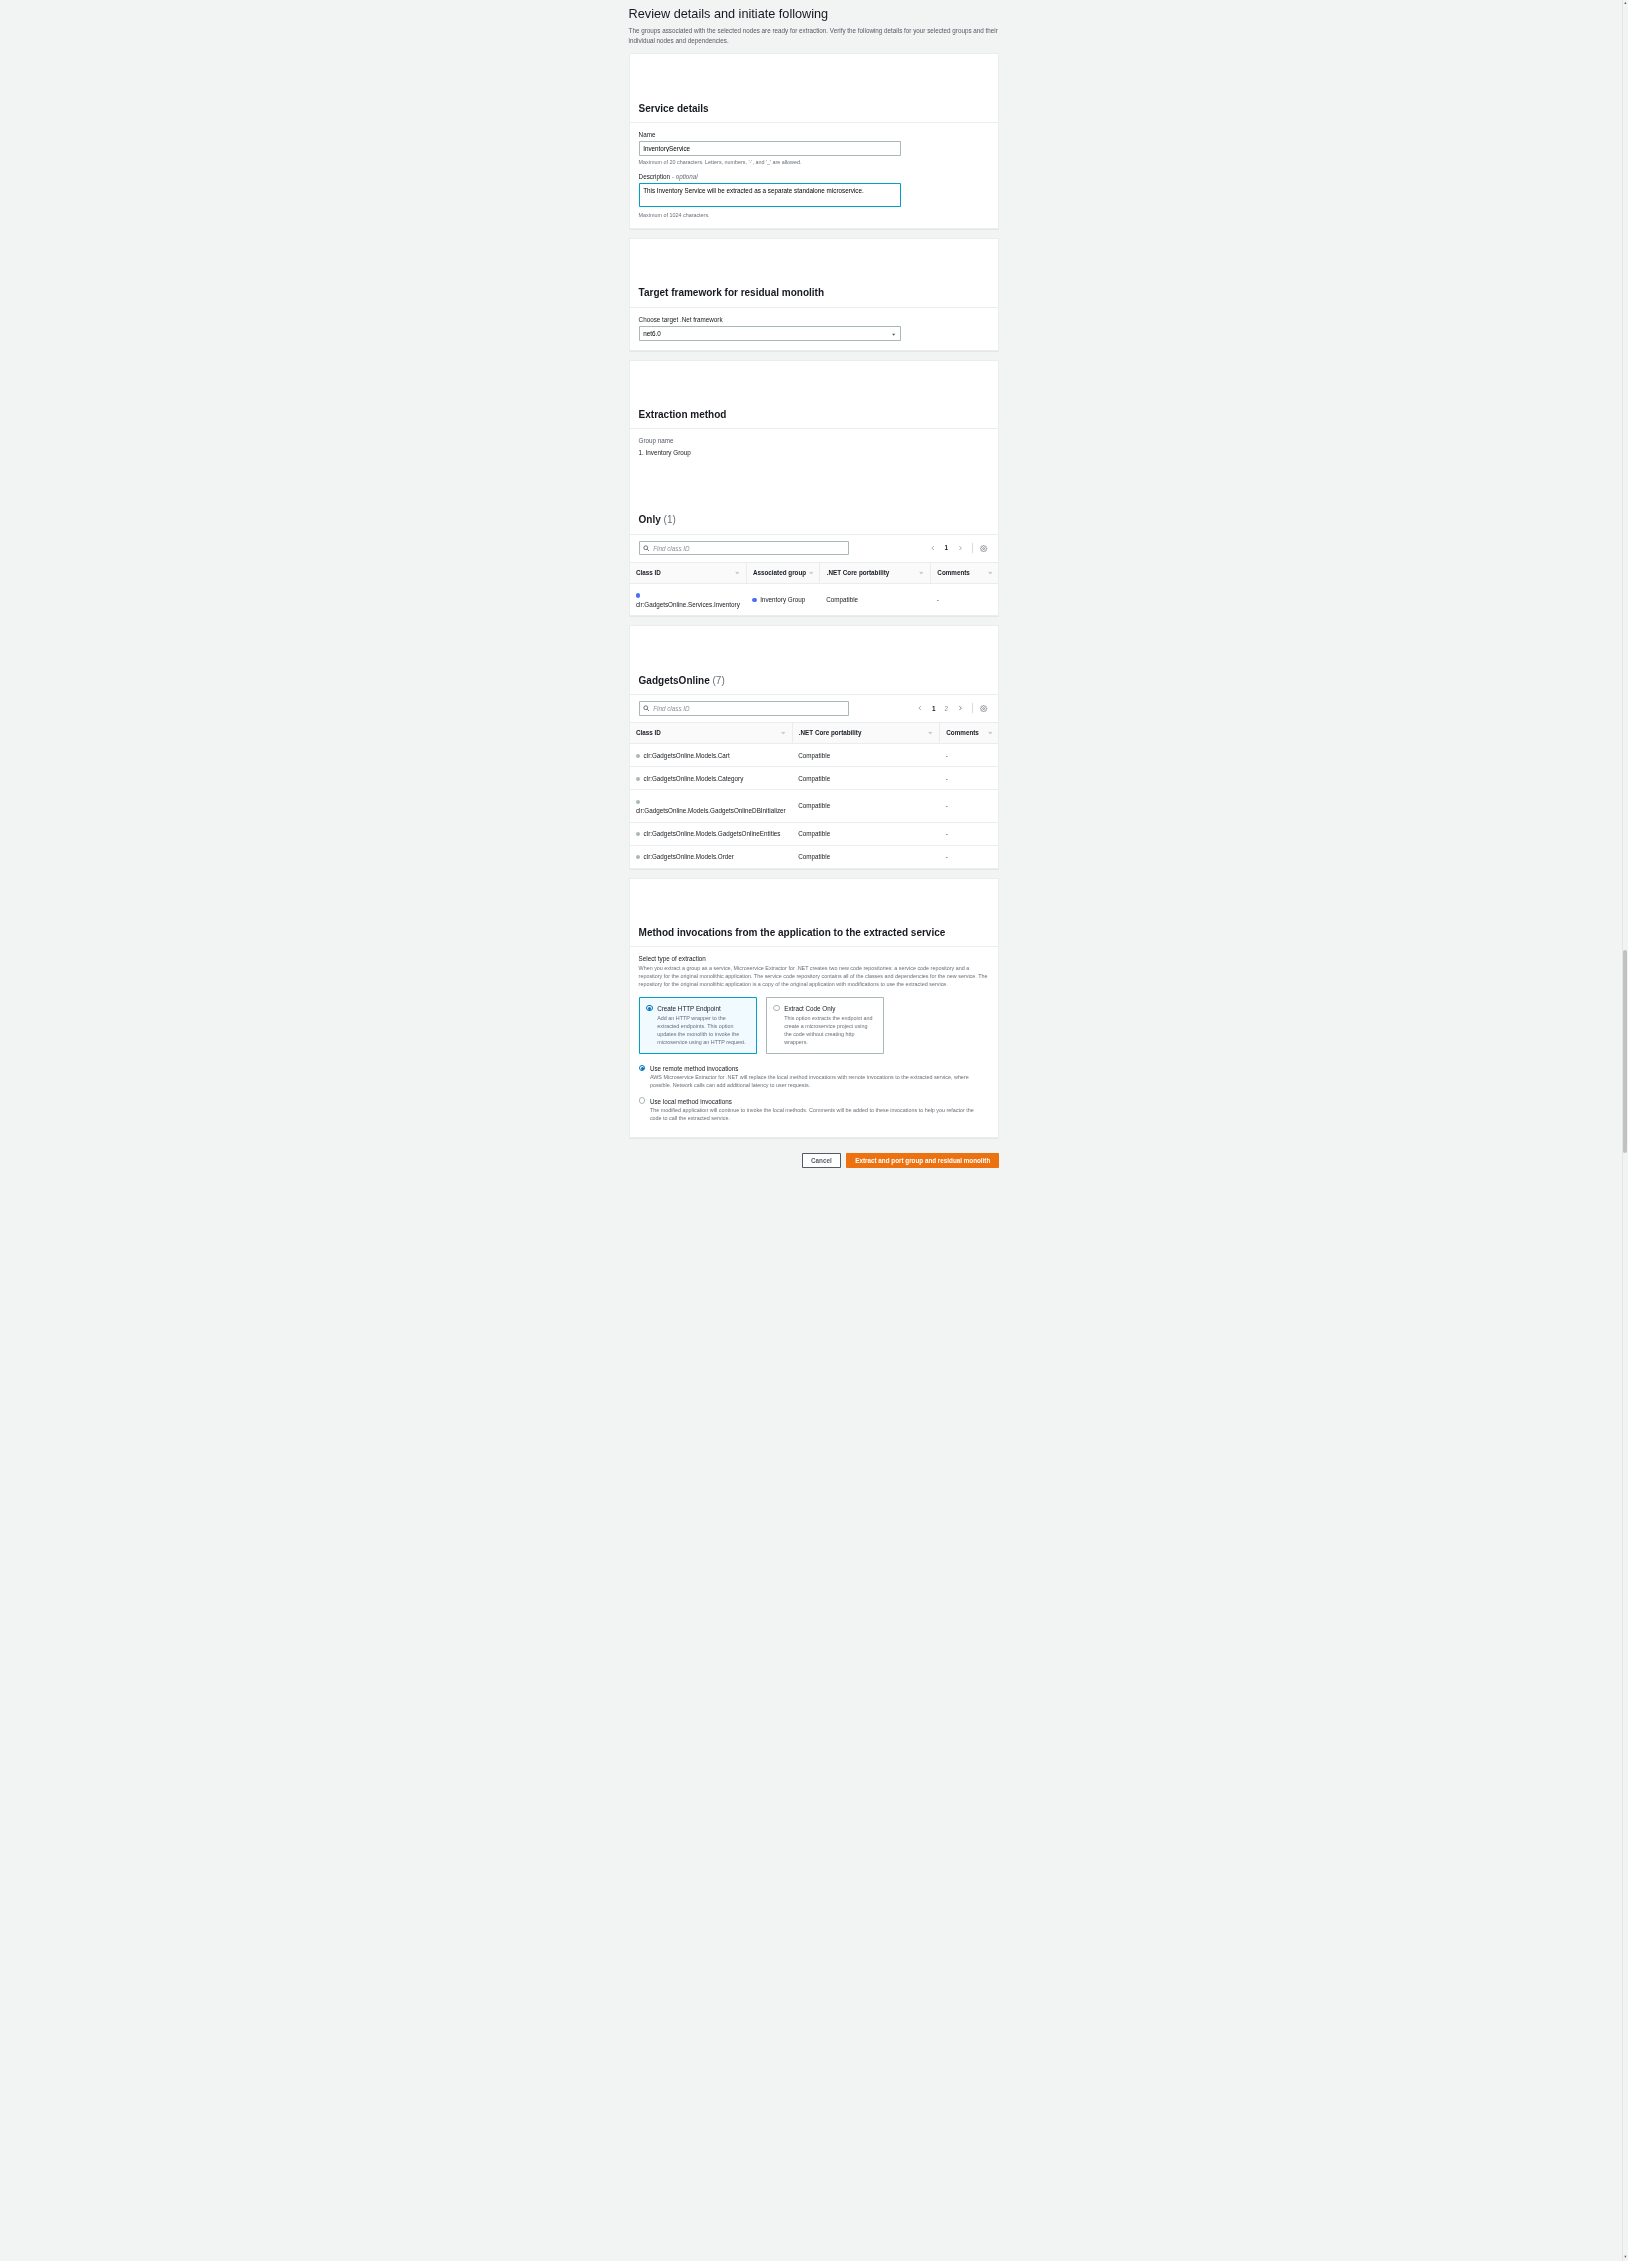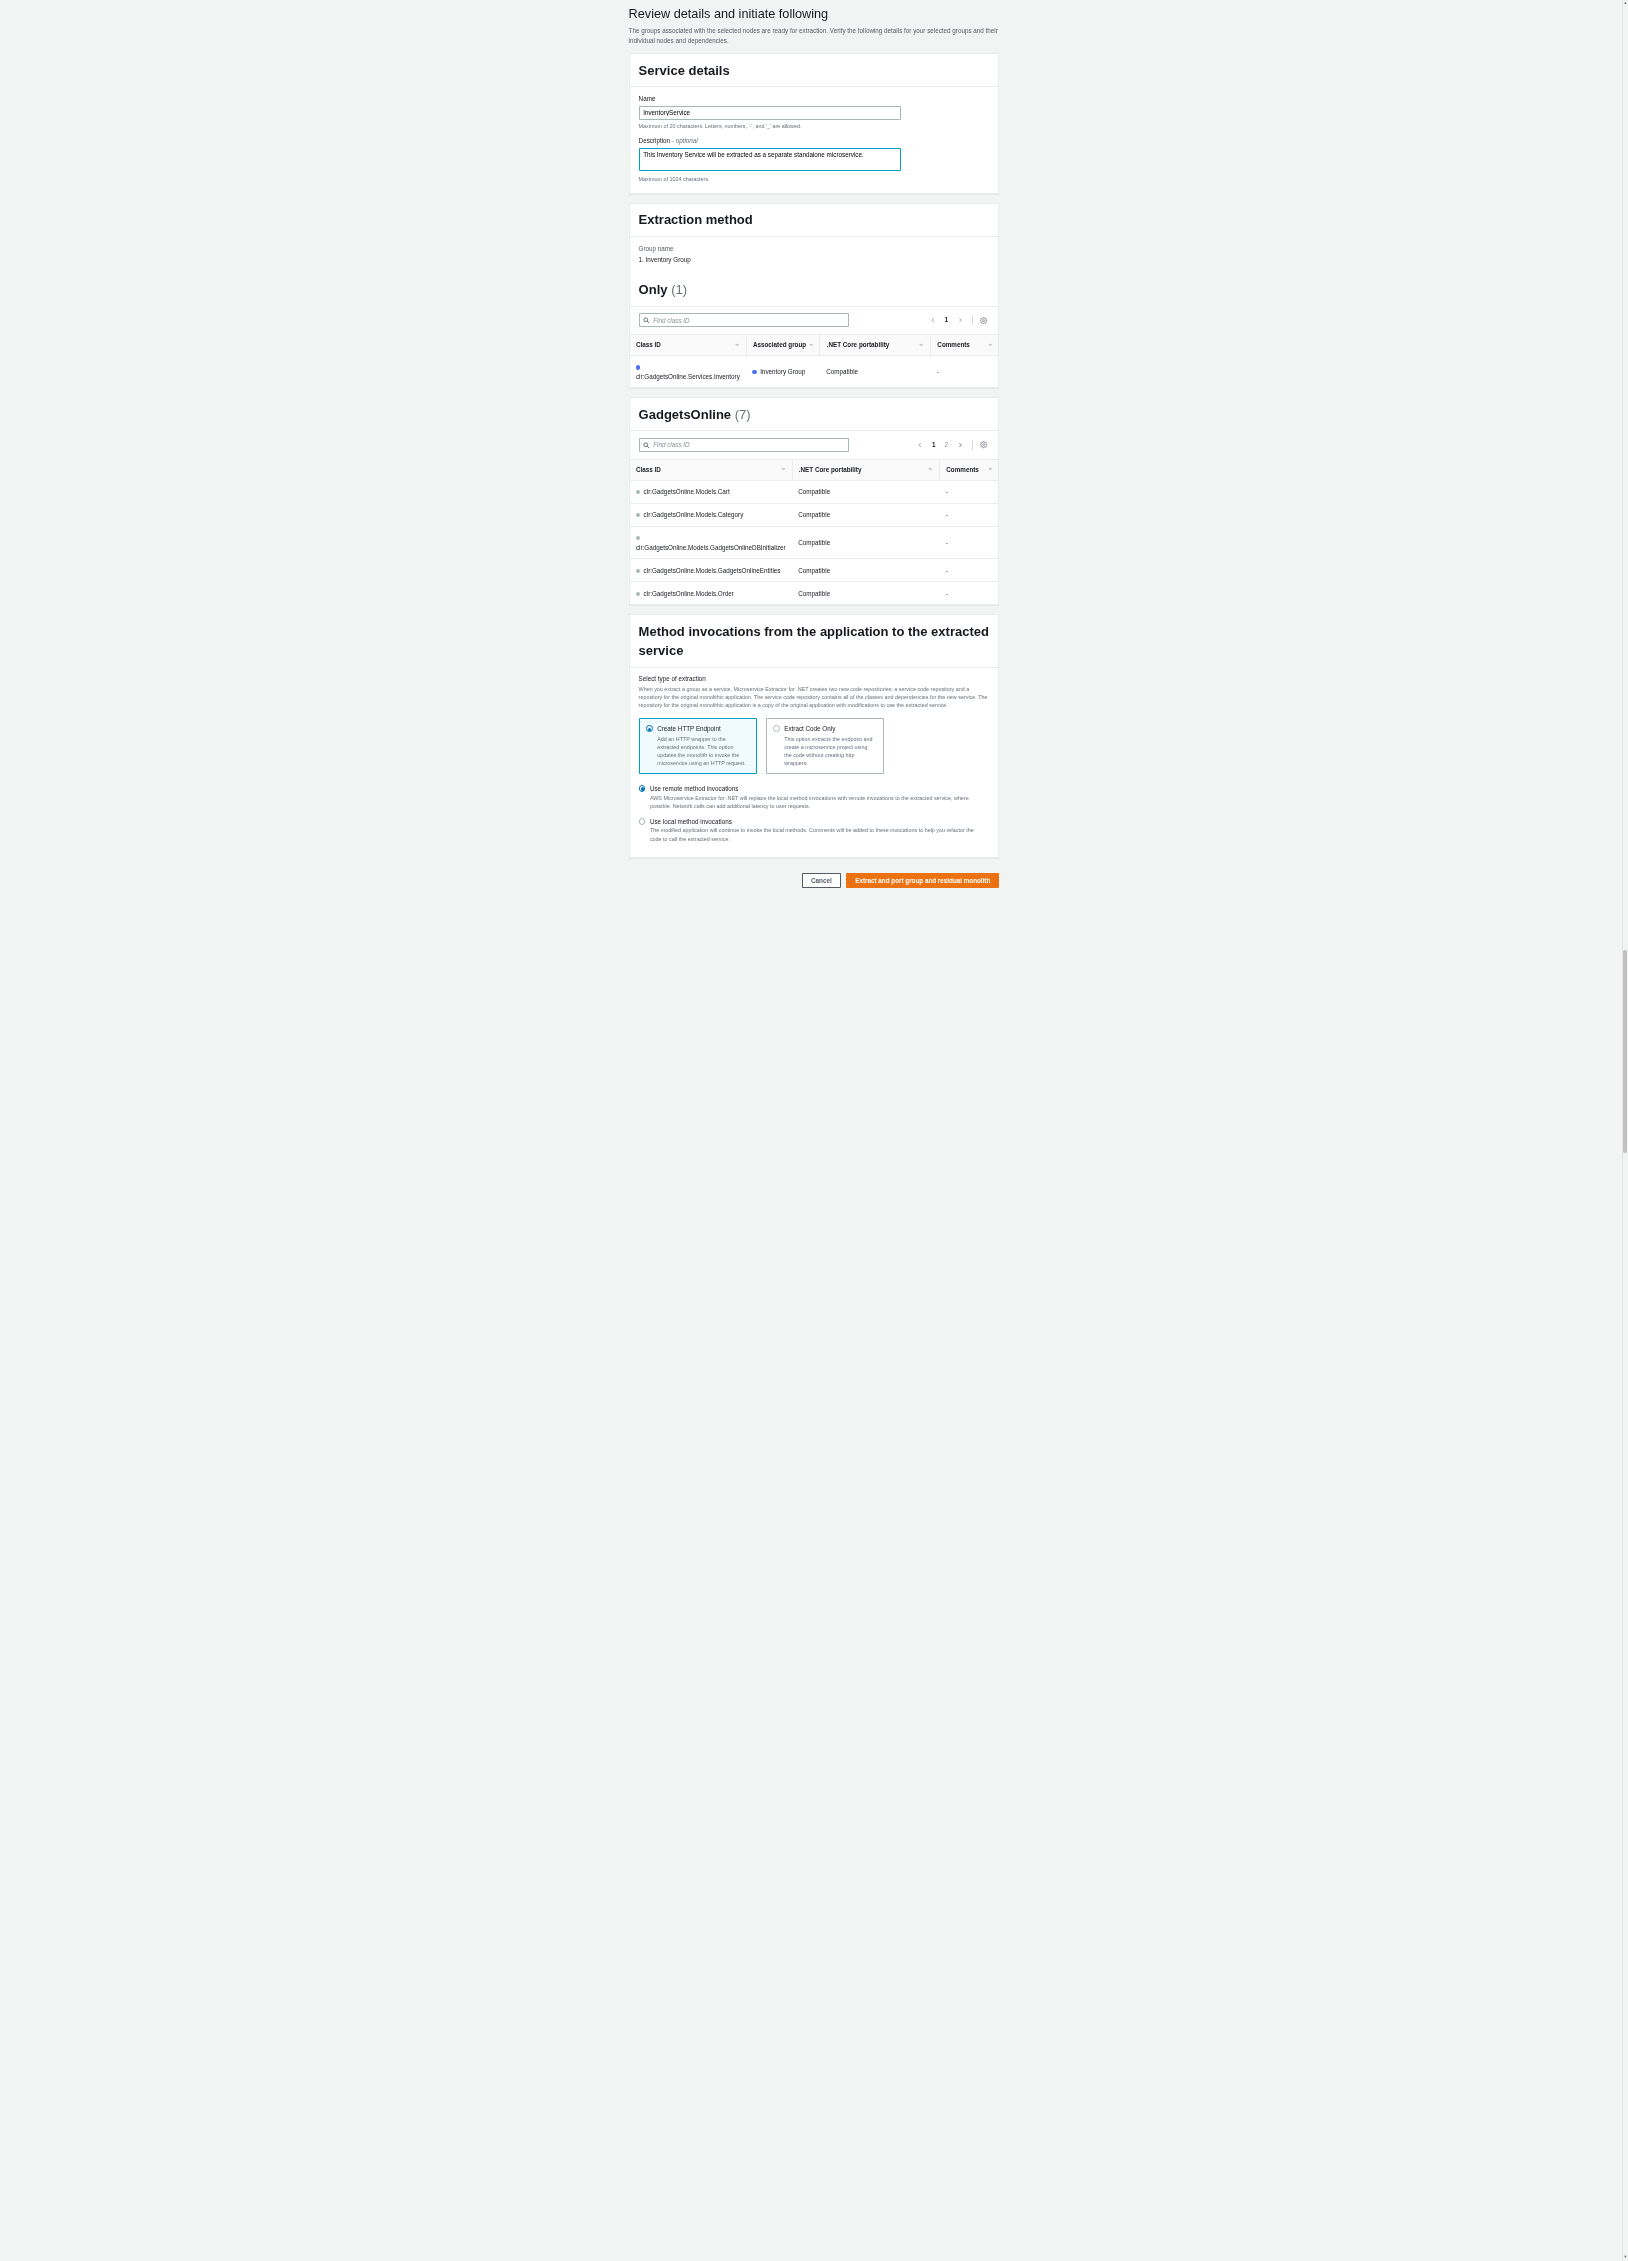--- a/index.html
+++ b/index.html
@@ -7,21 +7,21 @@
     font-family: "Amazon Ember", "Helvetica Neue", Arial, sans-serif;
     background: #f2f3f3;
     color: #16191f;
     font-size: 6.3px;
     line-height: 1.5;
   }
   .page { padding: 0 13.6px 13.6px 13.6px; max-width: 398px; margin: 0 auto; position: relative; }
   h1 { font-size: 12.7px; font-weight: 400; margin-top: 4.5px; margin-bottom: 2.7px; }
   .subtitle { color: #545b64; font-size: 6.3px; margin-bottom: 8.1px; }
   .panel { background: #fff; border: 0.5px solid #eaeded; box-shadow: 0 0.5px 0.5px rgba(0,0,0,.05); margin-bottom: 9px; }
-  .panel-heading { padding: 6.3px 9px; border-bottom: 0.5px solid #eaeded; font-size: 13px; font-weight: 700; }
+  .panel-heading { padding: 6.3px 9px; border-bottom: 0.5px solid #eaeded; font-size: 10px; font-weight: 700; margin-top: 40px; }
   .panel-heading .count { color: #687078; font-weight: 400; }
   .panel-body { padding: 7.2px 9px 9px 9px; }
   .field-label { font-size: 6.3px; color: #16191f; margin-bottom: 1.8px; }
   .optional { font-style: italic; color: #687078; }
   .text-input {
     width: 262px; max-width: 100%; height: 14.5px; padding: 1.8px 3.6px;
     border: 0.5px solid #aab7b8; border-radius: 0.9px; font-size: 6.3px; background: #fff;
   }
   .textarea {
     width: 262px; max-width: 100%; height: 23.5px; padding: 2.7px 3.6px;
@@ -117,20 +117,36 @@
       <div class="spacer14"></div>
       <div class="field-label">
         <span>Description</span>
         <span class="optional">- optional</span>
       </div>
       <textarea class="textarea" style="">This Inventory Service will be extracted as a separate standalone microservice.</textarea>
       <div class="hint">Maximum of 1024 characters.</div>
     </div>
   </div>
 
+  <div class="panel">
+    <div class="panel-heading">Target framework for residual monolith</div>
+    <div class="panel-body">
+      <div class="field-label">Choose target .Net framework</div>
+      <div class="select-wrap">
+        <select class="select">
+          <option>net6.0</option>
+        </select>
+        <span class="select-caret">
+          <svg width="5.4" height="5.4" viewBox="0 0 16 16">
+              <path d="M3 5 L8 11 L13 5 Z" fill="currentColor"></path>
+            </svg>
+        </span>
+      </div>
+    </div>
+  </div>
 
   <div class="panel">
     <div class="panel-heading">Extraction method</div>
     <div class="panel-body">
       <div class="subhead">Group name</div>
       <div class="value">1. Inventory Group</div>
     </div>
 
     <div class="panel-heading">
       <span>Only</span>

